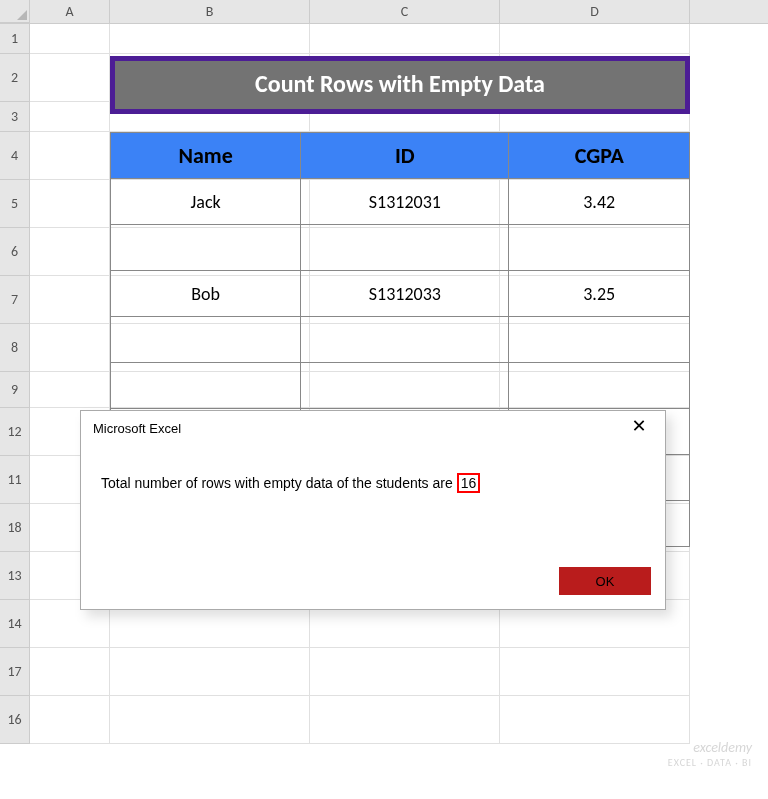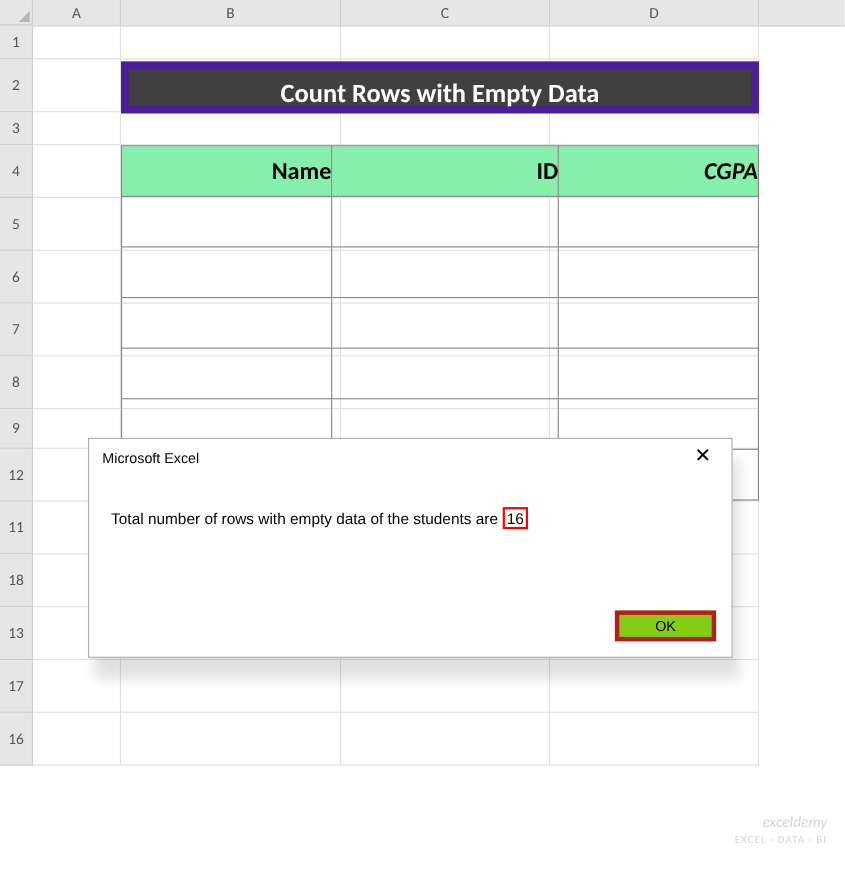--- a/index.html
+++ b/index.html
@@ -78,66 +78,65 @@
 .cell-d { width: 190px; }
 .row-1 { height: 30px; }
 .row-3 { height: 30px; }
 .row-9 { height: 36px; }
 
 .title-banner {
   position: absolute;
   left: 110px;
   top: 56px;
   width: 580px;
-  height: 47px;
-  background: #404040;
+  height: 58px;
+  background: #737373;
   color: #fff;
   font-weight: bold;
   font-size: 24px;
   text-align: center;
   line-height: 46px;
-  border: 7px solid #4c1d95;
+  border: 5px solid #4c1d95;
 }
 
 .data-table {
   position: absolute;
   left: 110px;
   top: 132px;
   width: 580px;
   border-collapse: collapse;
 }
 .data-table th, .data-table td {
   border: 1px solid #888;
   text-align: center;
   font-size: 18px;
   height: 46px;
 }
 .data-table th {
-  background: #86efac;
+  background: #3b82f6;
   font-weight: bold;
   font-size: 22px;
-  text-align: right;
 }
 .data-table .col1 { width: 200px; }
 .data-table .col2 { width: 218px; }
-.data-table .col3 { width: 190px; font-style: italic; }
+.data-table .col3 { width: 190px; }
 
 .dialog-shadow {
   position: absolute;
   left: 86px;
   top: 417px;
   width: 586px;
   height: 200px;
   background: rgba(0,0,0,0.12);
   filter: blur(6px);
 }
 .dialog {
   position: absolute;
   left: 80px;
-  top: 398px;
+  top: 410px;
   width: 586px;
   height: 200px;
   background: #fff;
   border: 1px solid #aaa;
   font-family: "Segoe UI", Tahoma, sans-serif;
   font-size: 13px;
 }
 .dialog-titlebar {
   display: flex;
   justify-content: space-between;
@@ -169,21 +168,21 @@
   display: inline-block;
 }
 .dialog-buttons {
   position: absolute;
   right: 14px;
   bottom: 14px;
 }
 .dialog-button {
   width: 92px;
   height: 28px;
-  background: #84cc16;
+  background: #b91c1c;
   border: 4px solid #b91c1c;
   font-size: 13px;
   cursor: pointer;
 }
 
 .watermark {
   position: absolute;
   right: 16px;
   bottom: 30px;
   font-size: 14px;
@@ -295,20 +294,27 @@
         <div class="cell cell-d"></div>
       </div>
     <div class="row">
         <div class="row-h">13</div>
         <div class="cell cell-a"></div>
         <div class="cell cell-b"></div>
         <div class="cell cell-c"></div>
         <div class="cell cell-d"></div>
       </div>
     <div class="row">
+        <div class="row-h">14</div>
+        <div class="cell cell-a"></div>
+        <div class="cell cell-b"></div>
+        <div class="cell cell-c"></div>
+        <div class="cell cell-d"></div>
+      </div>
+    <div class="row">
         <div class="row-h">17</div>
         <div class="cell cell-a"></div>
         <div class="cell cell-b"></div>
         <div class="cell cell-c"></div>
         <div class="cell cell-d"></div>
       </div>
     <div class="row">
         <div class="row-h">16</div>
         <div class="cell cell-a"></div>
         <div class="cell cell-b"></div>
@@ -323,23 +329,33 @@
 <table class="data-table">
   <thead>
     <tr>
       <th class="col1">Name</th>
       <th class="col2">ID</th>
       <th class="col3">CGPA</th>
     </tr>
   </thead>
   <tbody id="tbody">
       <tr>
-        <td class="col1"></td>
-        <td class="col2"></td>
-        <td class="col3"></td>
+        <td class="col1">Jack</td>
+        <td class="col2">S1312031</td>
+        <td class="col3">3.42</td>
+      </tr>
+      <tr>
+        <td class="col1"></td>
+        <td class="col2"></td>
+        <td class="col3"></td>
+      </tr>
+      <tr>
+        <td class="col1">Bob</td>
+        <td class="col2">S1312033</td>
+        <td class="col3">3.25</td>
       </tr>
       <tr>
         <td class="col1"></td>
         <td class="col2"></td>
         <td class="col3"></td>
       </tr>
       <tr>
         <td class="col1"></td>
         <td class="col2"></td>
         <td class="col3"></td>

